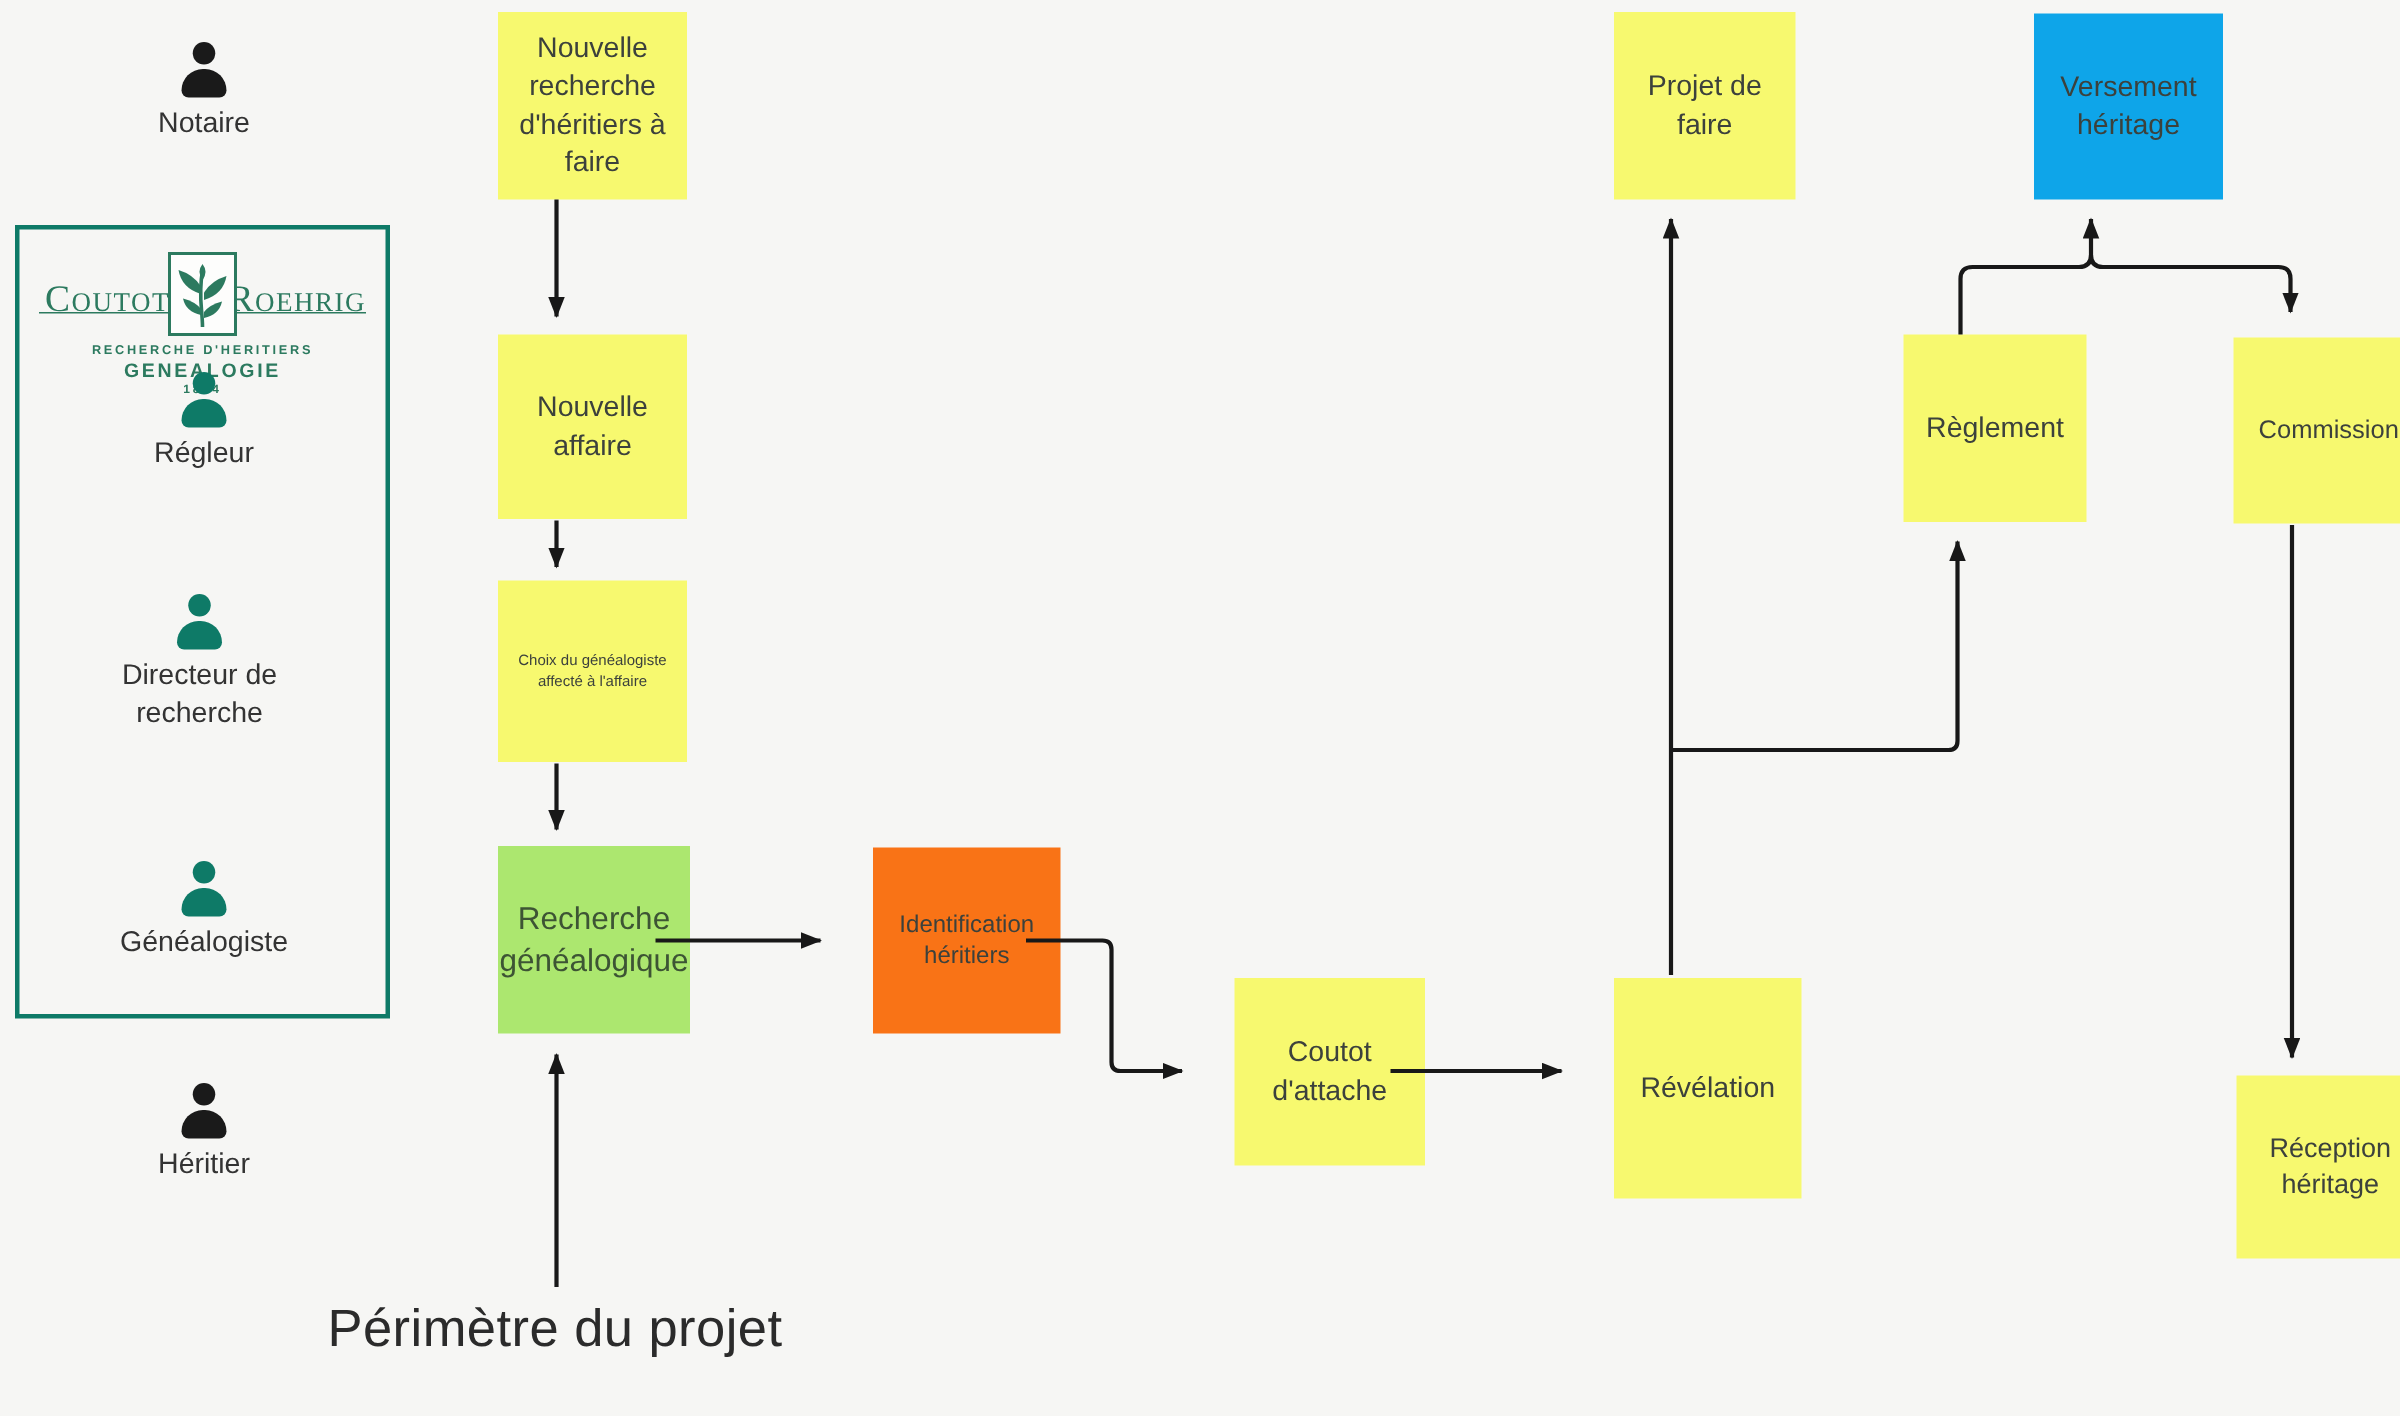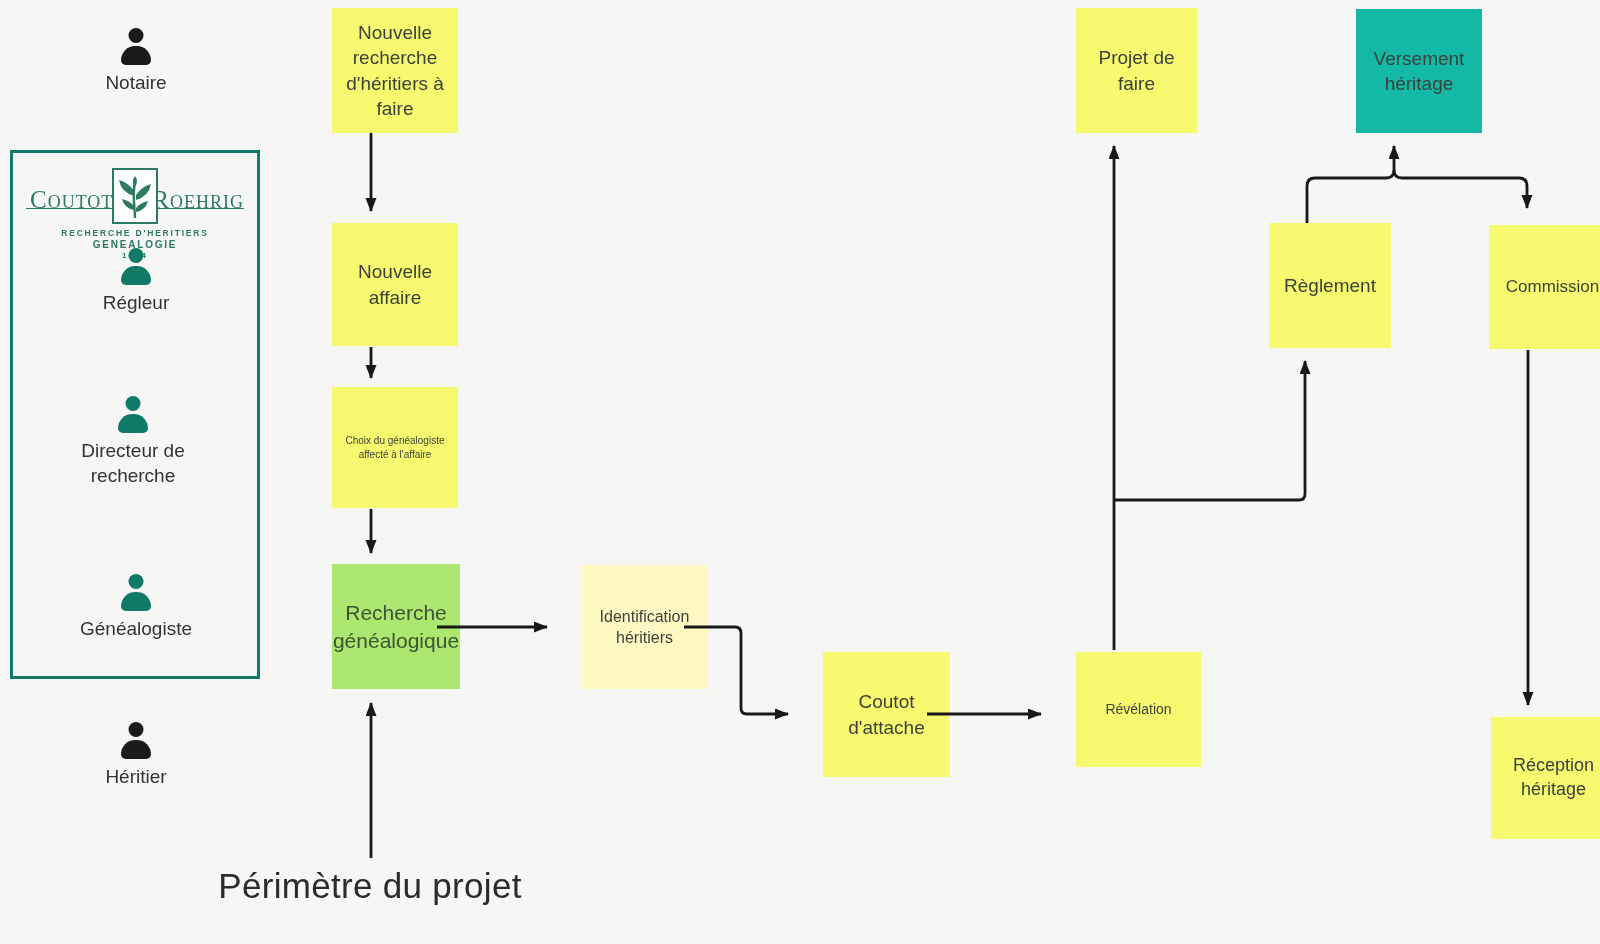--- a/index.html
+++ b/index.html
@@ -33,21 +33,21 @@
   #logo{position:absolute;left:10px;top:166px;width:250px;text-align:center;color:#2c7a5f;}
   .brand-row{position:relative;height:52px;margin:0 14px;}
   .brand-rule{position:absolute;left:2px;right:2px;bottom:9px;height:1.5px;background:#2c7a5f;}
   .brand-word{position:absolute;bottom:4px;font-family:"Liberation Serif",serif;
         font-variant:small-caps;font-size:25px;letter-spacing:1px;color:#2c7a5f;}
   .brand-word.left{left:6px;}
   .brand-word.right{right:2px;}
   .emblem{position:absolute;left:50%;transform:translateX(-50%);bottom:-6px;
         width:46px;height:56px;background:#fdfdfc;border:2px solid #2c7a5f;box-sizing:border-box;}
   .tagline{font-size:8.5px;letter-spacing:1.8px;margin-top:2px;color:#2c7a5f;font-weight:bold;}
-  .tagline.small{font-size:10px;margin-top:1px;}
+  .tagline.small{font-size:13px;margin-top:1px;}
   #logo .year{font-size:8px;letter-spacing:2px;margin-top:1px;color:#2c7a5f;font-weight:bold;}
   #logo .taglines{margin-top:10px;}
 
   
   #title{position:absolute;left:150px;top:866px;width:440px;text-align:center;
         font-size:35px;color:#2b2b2b;letter-spacing:0.3px;font-weight:500;}
 </style>
 </head>
 <body>
 
@@ -113,25 +113,25 @@
           <span class="body"></span>
         </div>
         <div class="actor-label">Héritier</div>
       </div>
     </div>
   <div id="nodes">
       <div class="node" style="left: 308px; top: 8px; width: 126px; height: 125px; background: rgb(247, 249, 111); font-size: 19px;">Nouvelle recherche d'héritiers à faire</div>
       <div class="node" style="left: 308px; top: 223px; width: 126px; height: 123px; background: rgb(247, 249, 111); font-size: 19px;">Nouvelle affaire</div>
       <div class="node" style="left: 308px; top: 387px; width: 126px; height: 121px; background: rgb(247, 249, 111); font-size: 10px;">Choix du généalogiste affecté à l'affaire</div>
       <div class="node green" style="left: 308px; top: 564px; width: 128px; height: 125px; background: rgb(172, 231, 111); font-size: 21px;">Recherche généalogique</div>
-      <div class="node" style="left: 558px; top: 565px; width: 125px; height: 124px; background: #fef9c3; font-size: 16px;">Identification héritiers</div>
+      <div class="node" style="left: 558px; top: 565px; width: 125px; height: 124px; background: #f97316; font-size: 16px;">Identification héritiers</div>
       <div class="node" style="left: 799px; top: 652px; width: 127px; height: 125px; background: rgb(247, 249, 111); font-size: 19px;">Coutot d'attache</div>
-      <div class="node" style="left: 1052px; top: 652px; width: 125px; height: 115px; background: rgb(247, 249, 111); font-size: 14px;">Révélation</div>
+      <div class="node" style="left: 1052px; top: 652px; width: 125px; height: 147px; background: rgb(247, 249, 111); font-size: 19px;">Révélation</div>
       <div class="node" style="left: 1052px; top: 8px; width: 121px; height: 125px; background: rgb(247, 249, 111); font-size: 19px;">Projet de faire</div>
-      <div class="node" style="left: 1332px; top: 9px; width: 126px; height: 124px; background: #14b8a6; font-size: 19px;">Versement héritage</div>
+      <div class="node" style="left: 1332px; top: 9px; width: 126px; height: 124px; background: #0ea5e9; font-size: 19px;">Versement héritage</div>
       <div class="node" style="left: 1245px; top: 223px; width: 122px; height: 125px; background: rgb(247, 249, 111); font-size: 19px;">Règlement</div>
       <div class="node" style="left: 1465px; top: 225px; width: 127px; height: 124px; background: rgb(247, 249, 111); font-size: 17px;">Commission</div>
       <div class="node" style="left: 1467px; top: 717px; width: 125px; height: 122px; background: rgb(247, 249, 111); font-size: 18px;">Réception héritage</div>
     </div>
 
   <svg id="connectors" width="1600" height="944">
     <defs>
       <marker id="ah" markerUnits="userSpaceOnUse" markerWidth="16" markerHeight="13" refX="13" refY="5.5" orient="auto">
         <path d="M0,0 L14,5.5 L0,11 Z" fill="#181818"></path>
       </marker>

